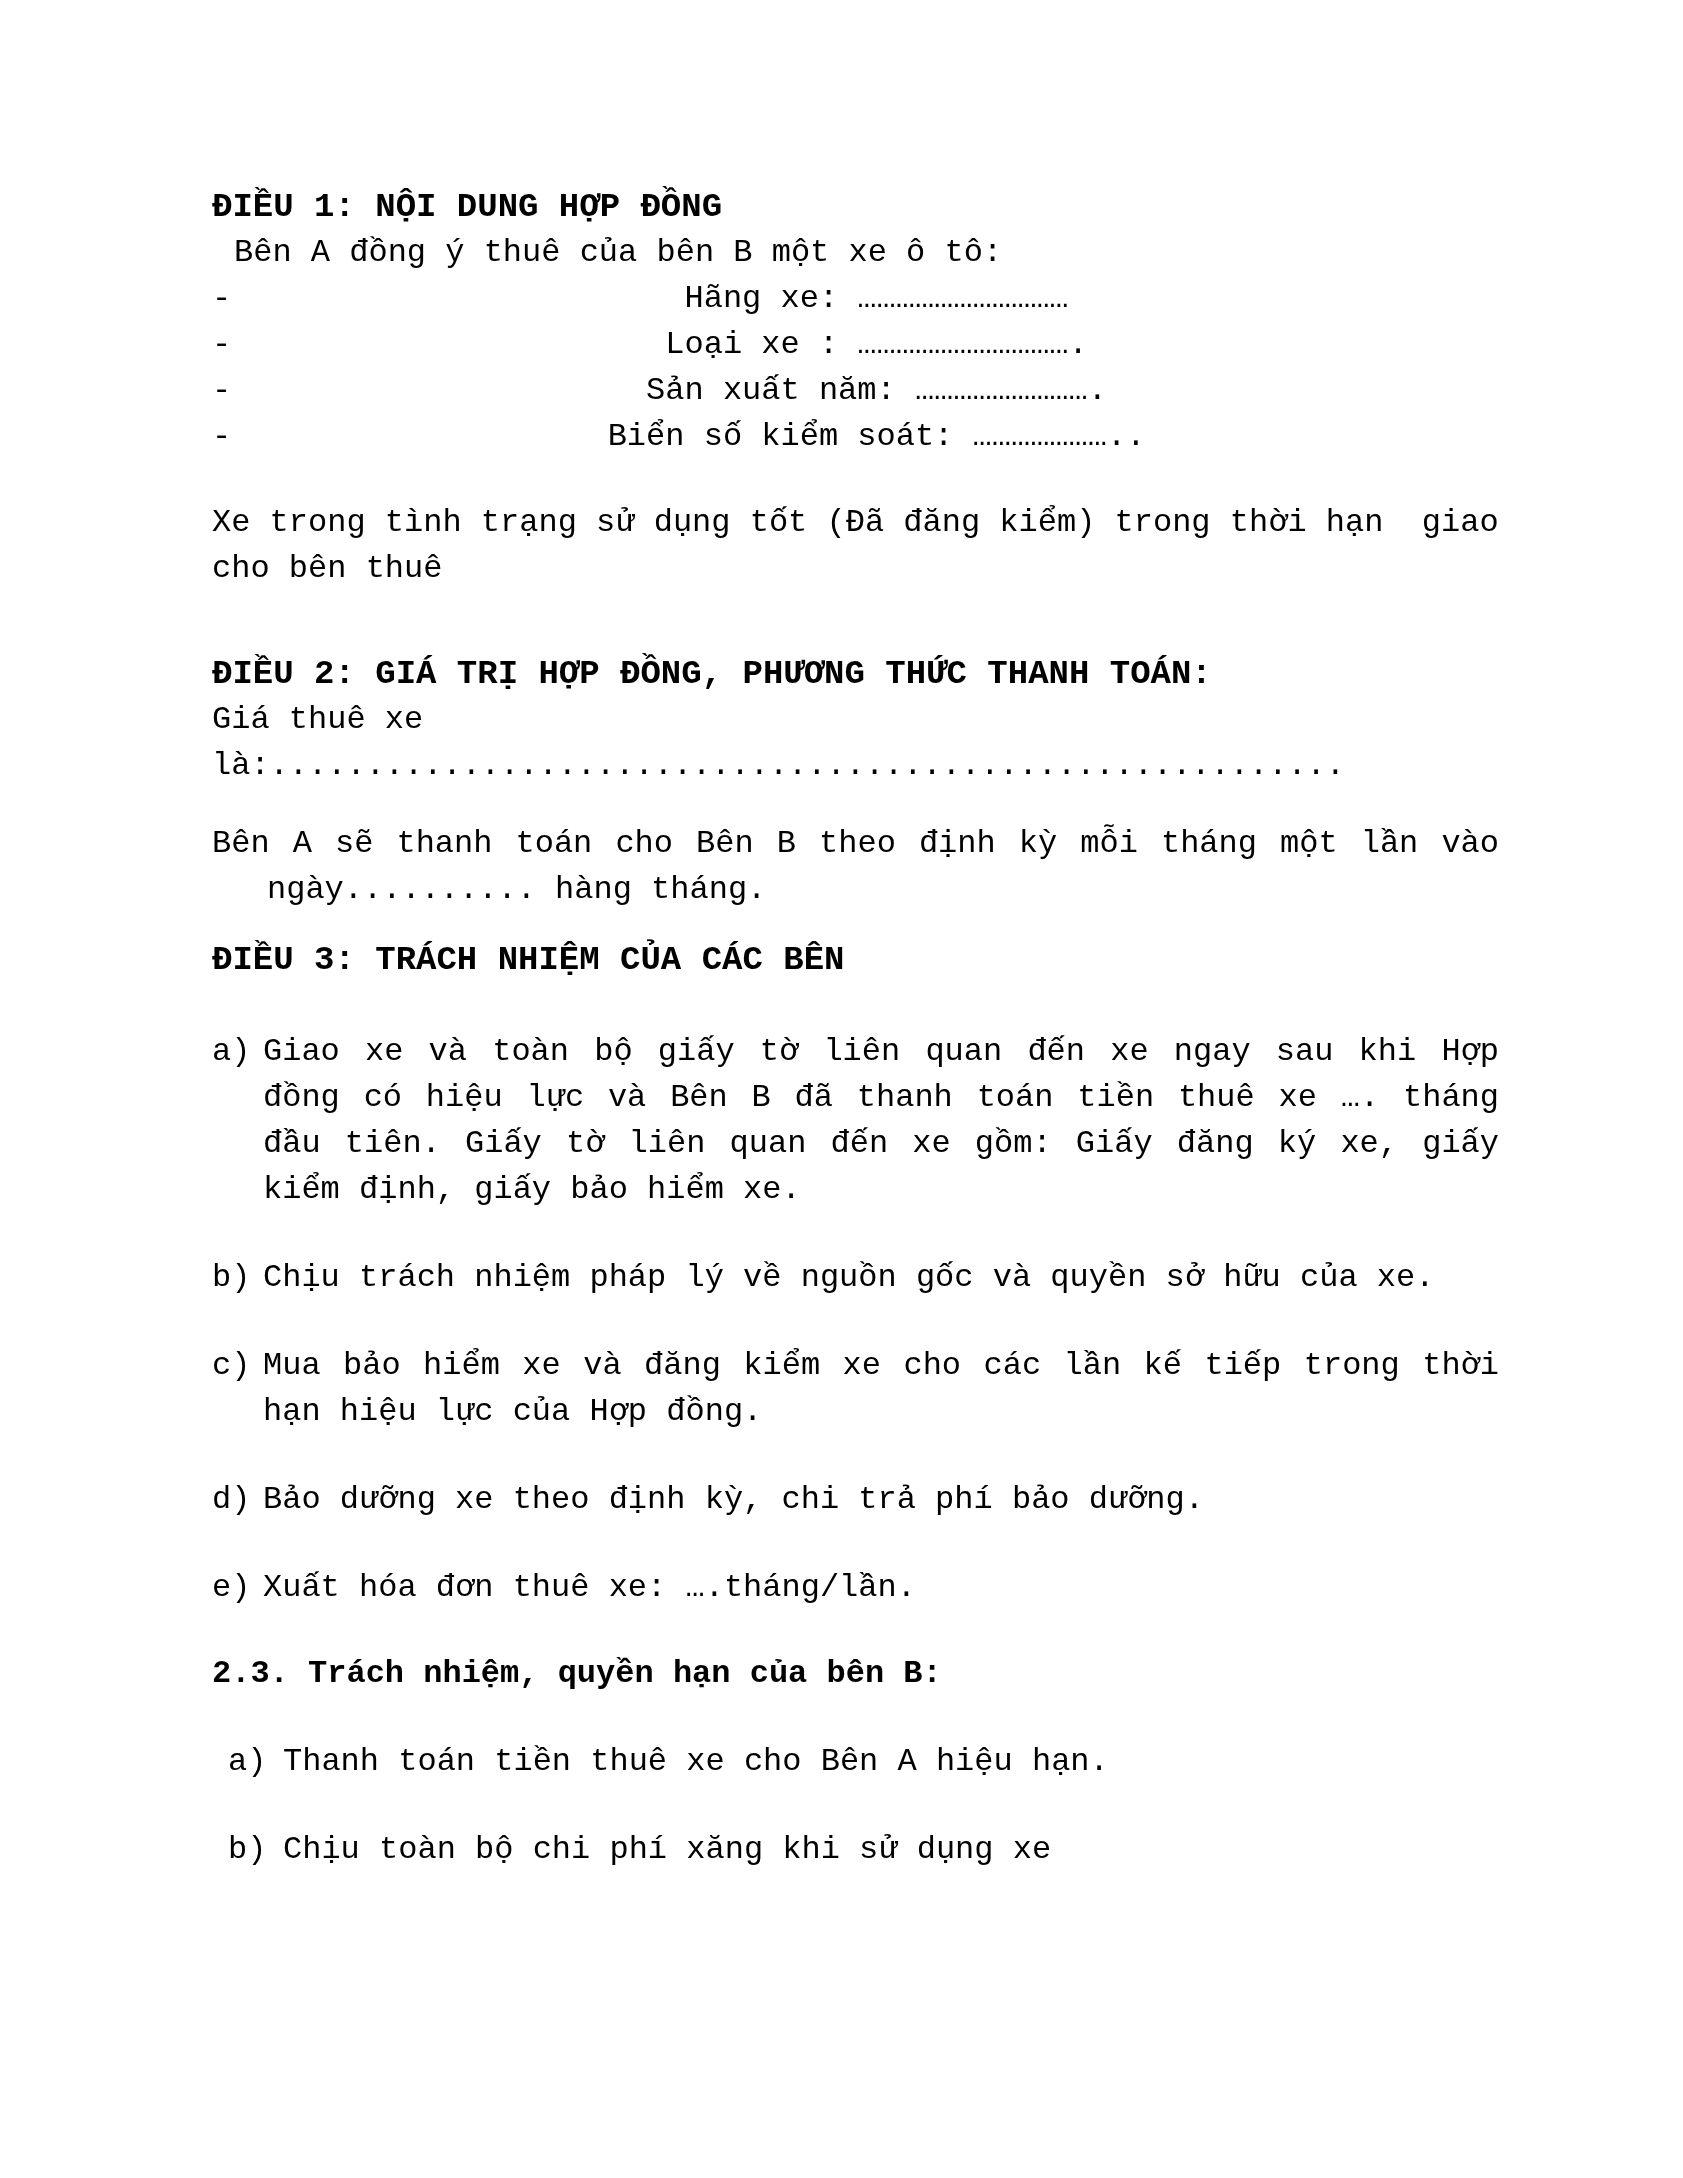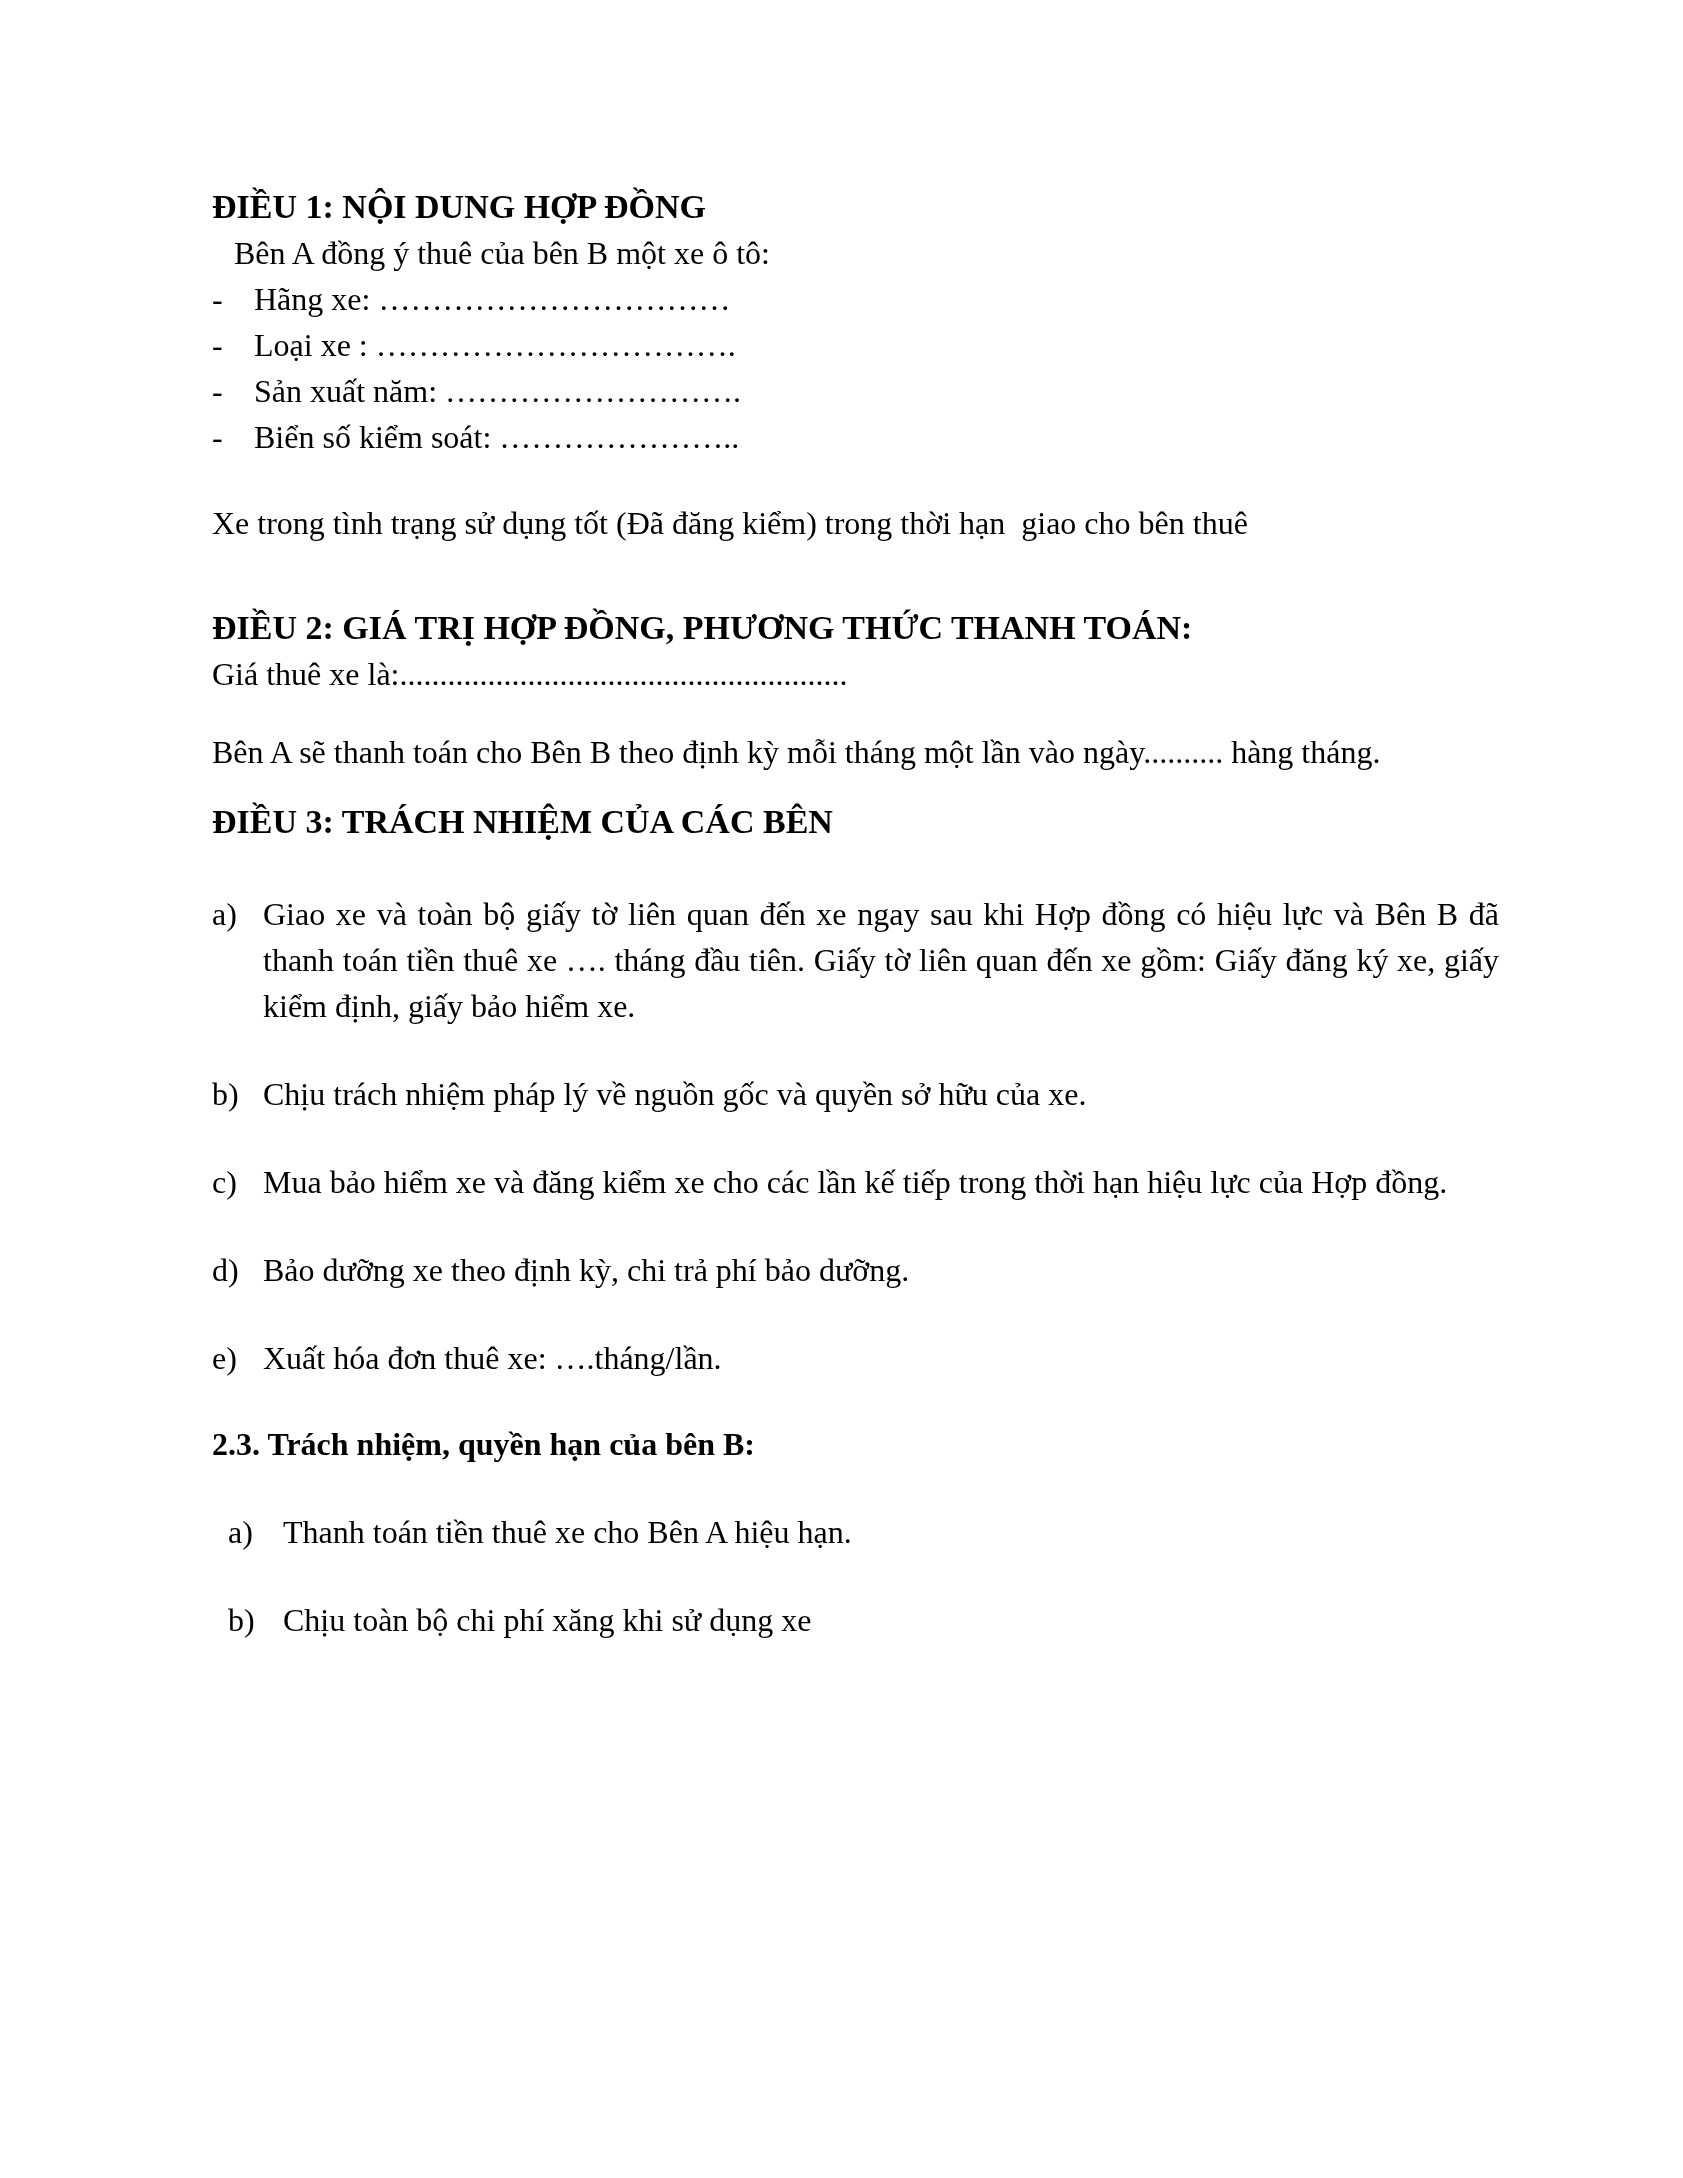--- a/index.html
+++ b/index.html
@@ -10,39 +10,40 @@
     background: #ffffff;
     color: #000000;
     font-family: "Liberation Serif", serif;
   }
   .page {
     width: 1683px;
     height: 1668px;
     padding: 184px 184px 119px 212px;
     font-size: 32px;
     line-height: 46px;
+    font-family: Liberation Mono, monospace;
   }
   p, h1, h2 { margin: 0; padding: 0; }
 
   .art-title {
     font-size: 34px;
     font-weight: 700;
     line-height: 46px;
   }
   .sub-title {
     font-size: 32px;
     font-weight: 700;
     line-height: 46px;
   }
 
   .intro { padding-left: 22px; }
 
   .dash-row { display: flex; }
   .dash-row .dash { flex: 0 0 42px; }
-  .dash-row .dash-text { flex: 1; }
+  .dash-row .dash-text { flex: 1; text-align: center; }
 
   .prewrap { white-space: pre-wrap; }
 
   .condition { margin-top: 40px; }
 
   .art2 { margin-top: 59px; }
   .payment {
     margin-top: 32px;
     padding-left: 55px;
     text-indent: -55px;

